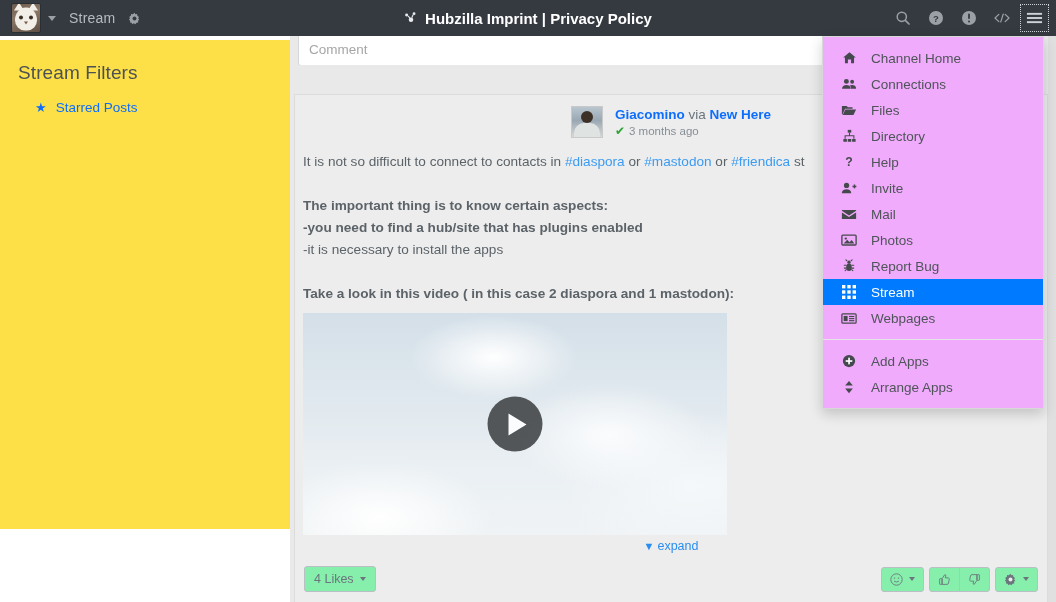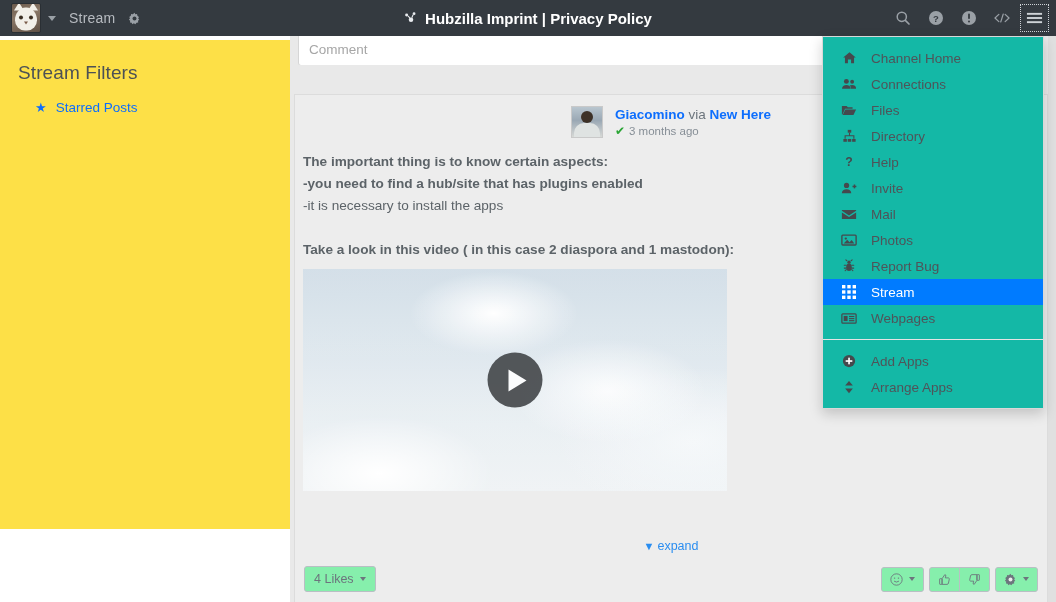--- a/index.html
+++ b/index.html
@@ -205,21 +205,21 @@
   .btn-group .btn { border-radius:0; margin-left:-1px; }
   .btn-group .btn:first-child { border-radius:3px 0 0 3px; margin-left:0; }
   .btn-group .btn:last-child  { border-radius:0 3px 3px 0; }
   .actions { display:flex; gap:5px; }
   .icon-btn { padding:5px 8px; }
 
   
   .dropdown {
     position: absolute; left: 822px; top: 36px;
     width: 222px;
-    background: #14b8a6; border: 1px solid #d8d8d8;
+    background: #f0abfc; border: 1px solid #d8d8d8;
     box-shadow: 0 5px 12px rgba(0,0,0,.18);
     padding: 8px 0 8px 0; z-index: 60;
   }
   .mi {
     display:flex; align-items:center; height: 26px;
     padding: 0 16px; font-size: 13.5px; color:#4f5459; cursor:pointer;
   }
   .mi .mi-ic {
     width: 20px; margin-right: 12px; display:flex;
     align-items:center; justify-content:center; color:#45494d;
@@ -259,20 +259,21 @@
           <a href="#">New Here</a>
         </div>
         <div class="post-time">
           <span class="check">✔</span>
           <span>3 months ago</span>
         </div>
       </div>
     </div>
 
     <div class="post-body">
+      <p><span>It is not so difficult to connect to contacts in </span><a href="#">#diaspora</a><span> or </span><a href="#">#mastodon</a><span> or </span><a href="#">#friendica</a><span> st</span></p>
 
       <p class="tight">The important thing is to know certain aspects:</p>
       <p class="tight">-you need to find a hub/site that has plugins enabled</p>
       <p>-it is necessary to install the apps</p>
       <p class="tight">Take a look in this video ( in this case 2 diaspora and 1 mastodon):</p>
     </div>
 
     <div class="video">
       <div class="play"></div>
     </div>

